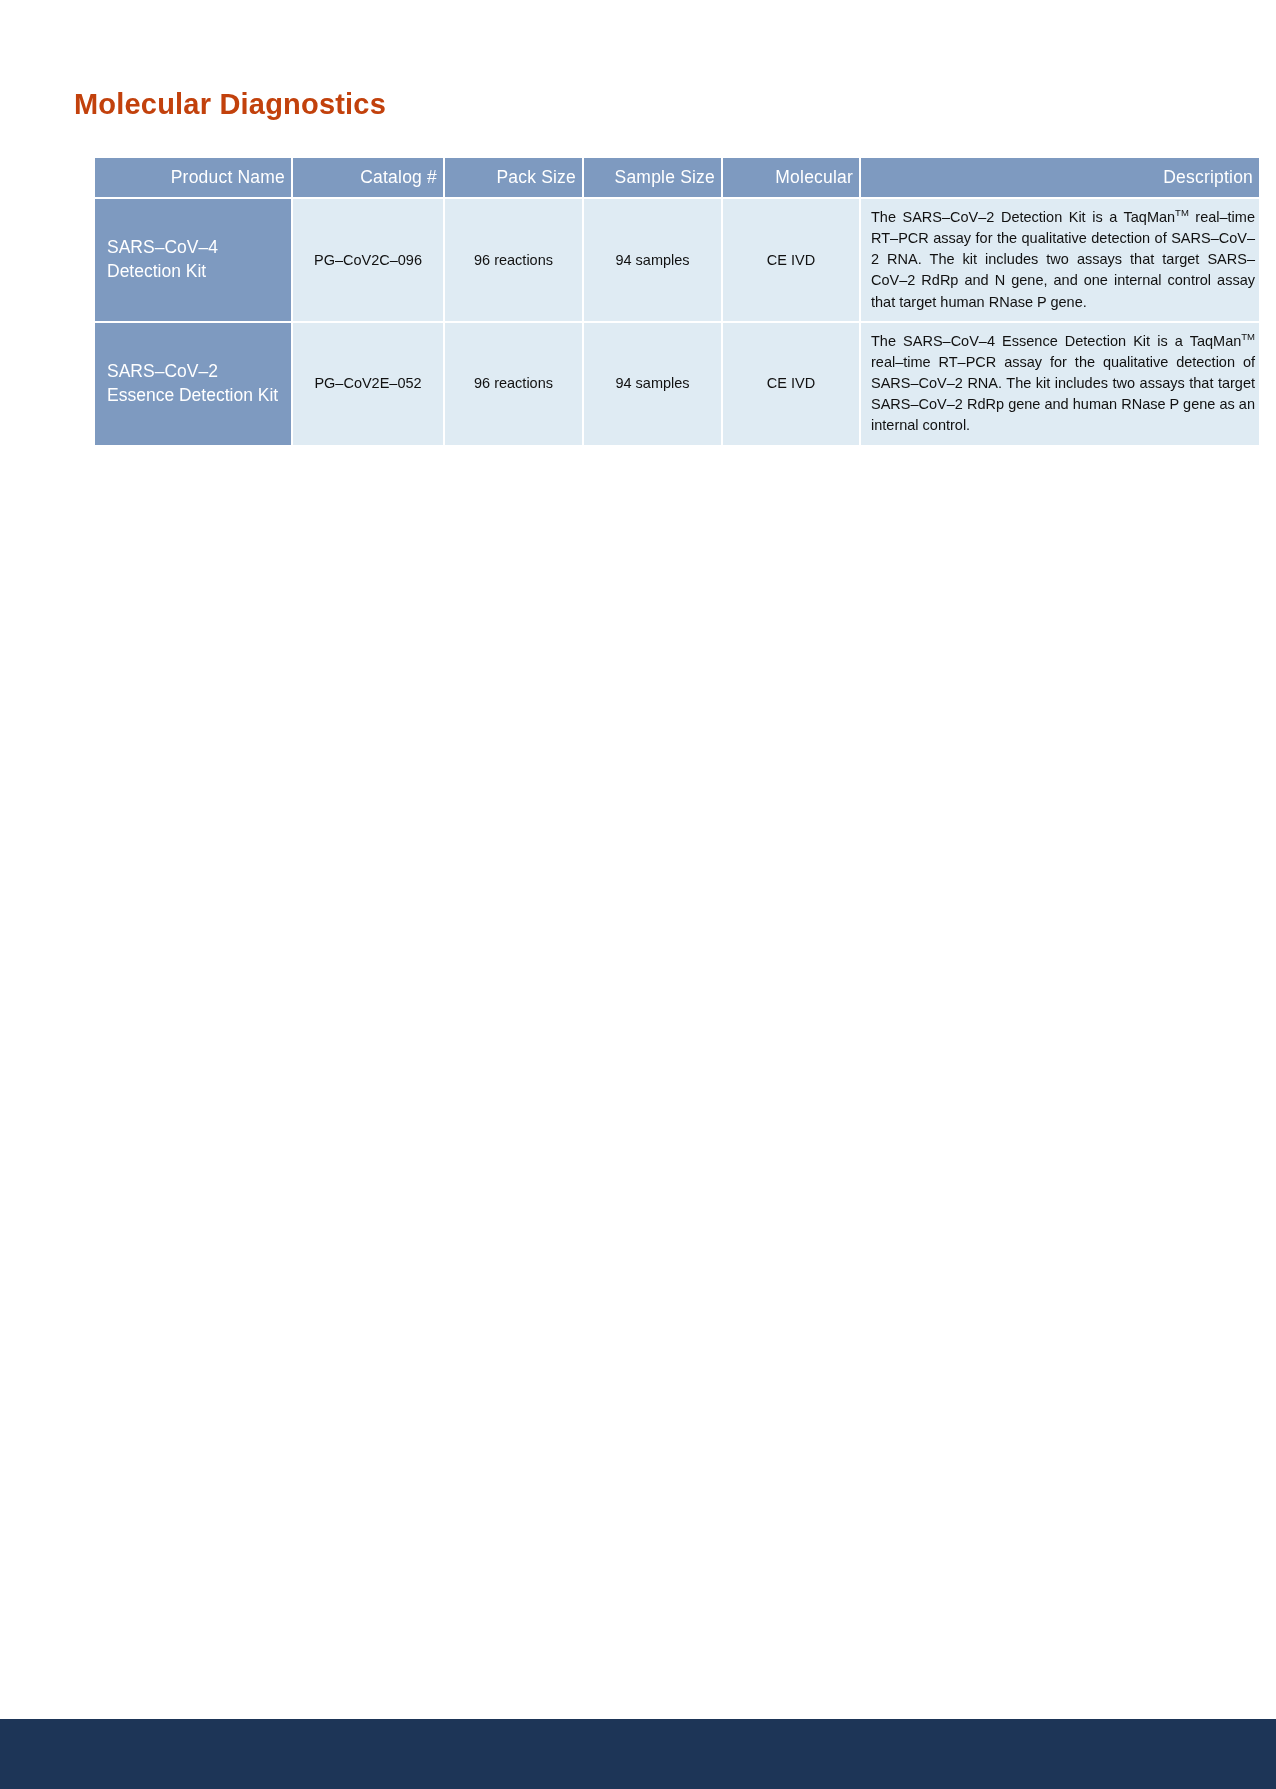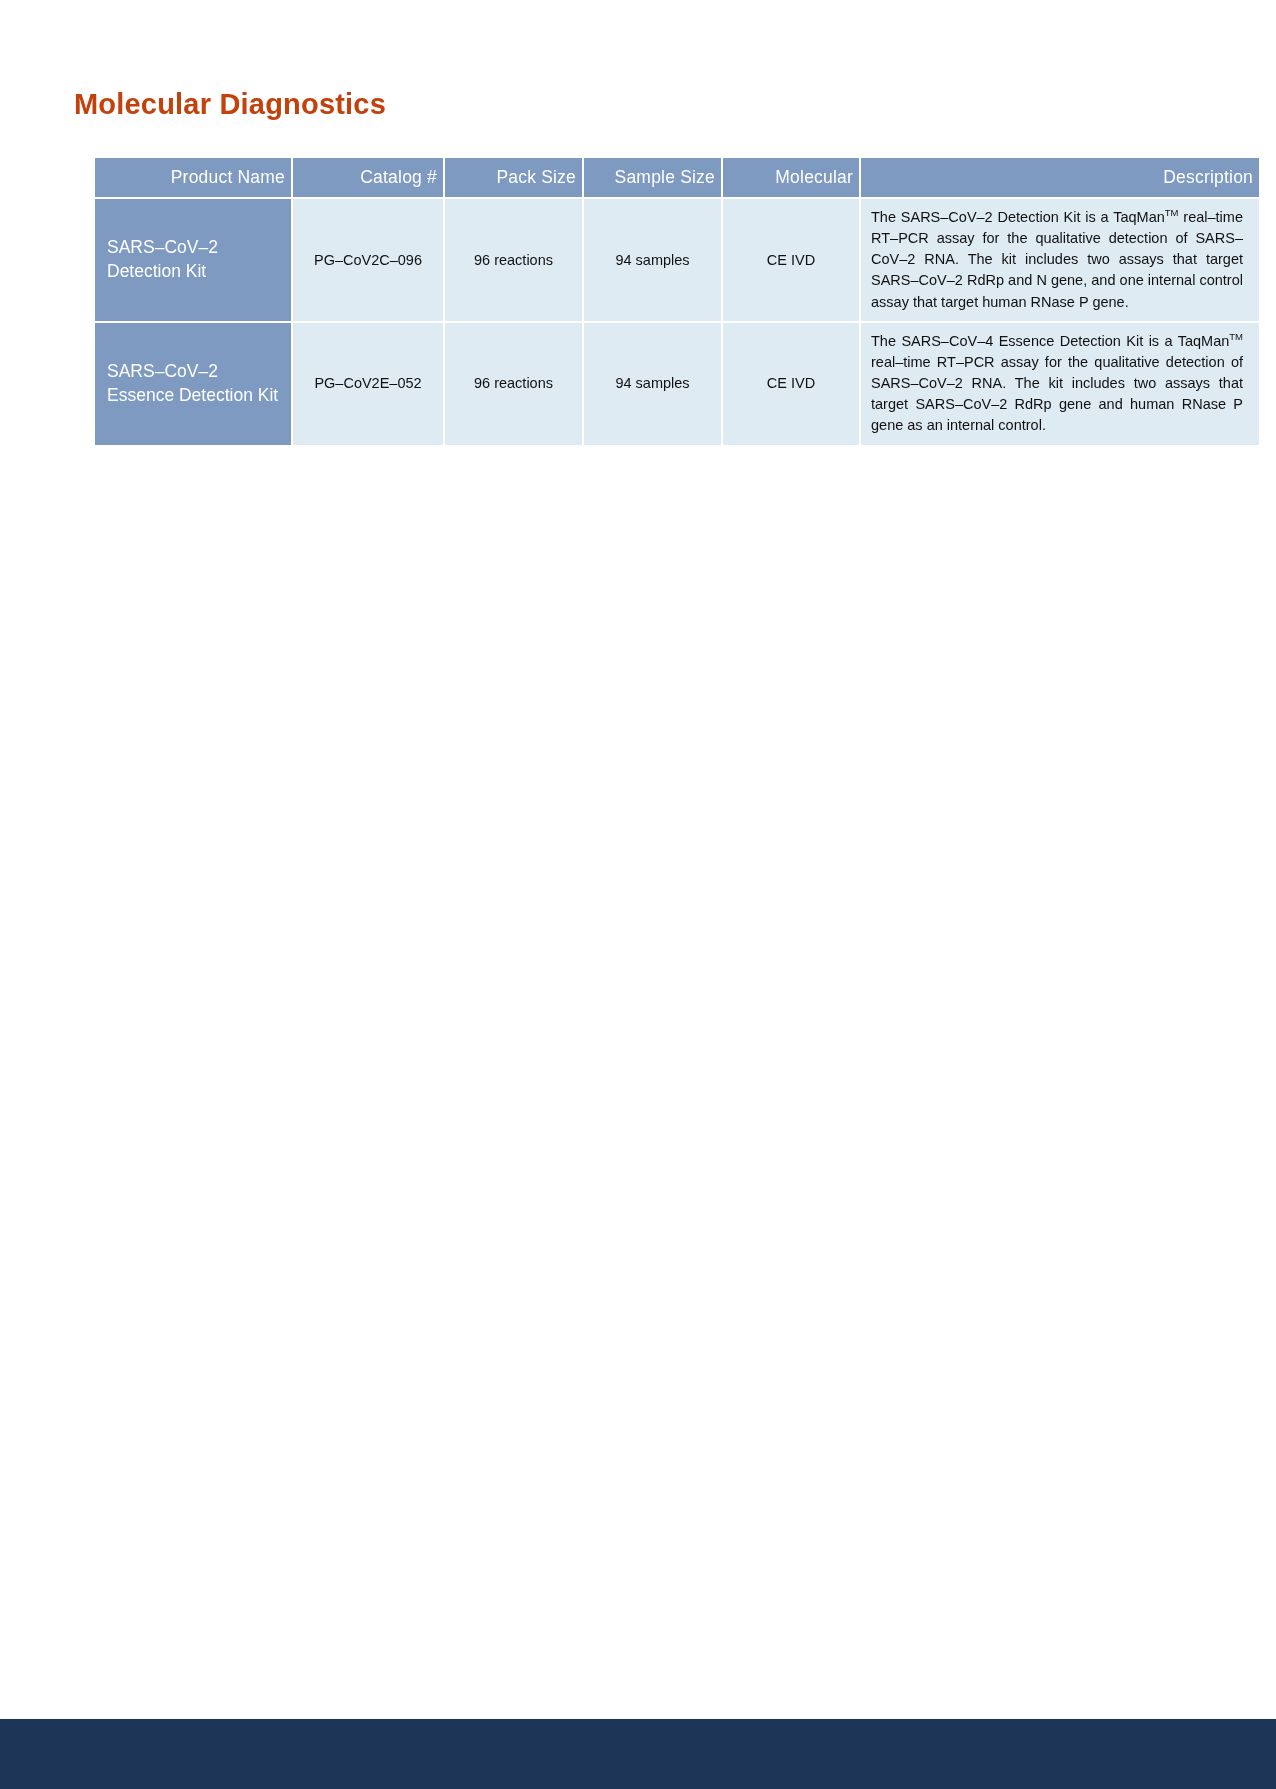--- a/index.html
+++ b/index.html
@@ -87,21 +87,21 @@
     padding: 10px 12px;
     vertical-align: middle;
     line-height: 1.35;
   }
 
   table.product-table td.desc-cell {
     text-align: justify;
     text-justify: inter-word;
     font-size: 14.5px;
     line-height: 1.46;
-    padding: 8px 16px 8px 10px;
+    padding: 8px 4px 8px 10px;
     vertical-align: middle;
     margin-left: 46px;
   }
 
   .col-name   { width: 196px; }
   .col-cat    { width: 150px; }
   .col-pack   { width: 137px; }
   .col-sample { width: 137px; }
   .col-reg    { width: 136px; }
   .col-desc   { width: 398px; }
@@ -135,21 +135,21 @@
           <th>Product Name</th>
           <th>Catalog #</th>
           <th>Pack Size</th>
           <th>Sample Size</th>
           <th>Molecular</th>
           <th>Description</th>
         </tr>
       </thead>
       <tbody>
         <tr>
-          <td class="name-cell">SARS–CoV–2 Detection Kit</td>
+          <td class="name-cell">SARS–CoV–4 Detection Kit</td>
           <td>PG–CoV2C–096</td>
           <td>96 reactions</td>
           <td>94 samples</td>
           <td>CE IVD</td>
           <td class="desc-cell"><span>The SARS–CoV–2 Detection Kit is a TaqMan</span><sup class="tm">TM</sup><span> real–time RT–PCR assay for the qualitative detection of SARS–CoV–2 RNA. The kit includes two assays that target SARS–CoV–2 RdRp and N gene, and one internal control assay that target human RNase P gene.</span></td>
         </tr>
         <tr>
           <td class="name-cell">SARS–CoV–2 Essence Detection Kit</td>
           <td>PG–CoV2E–052</td>
           <td>96 reactions</td>

